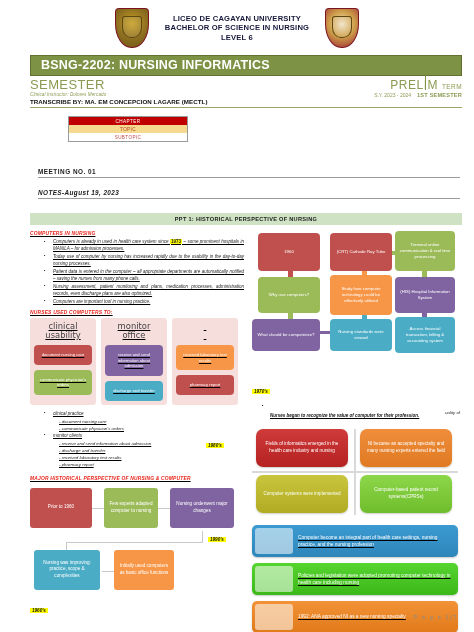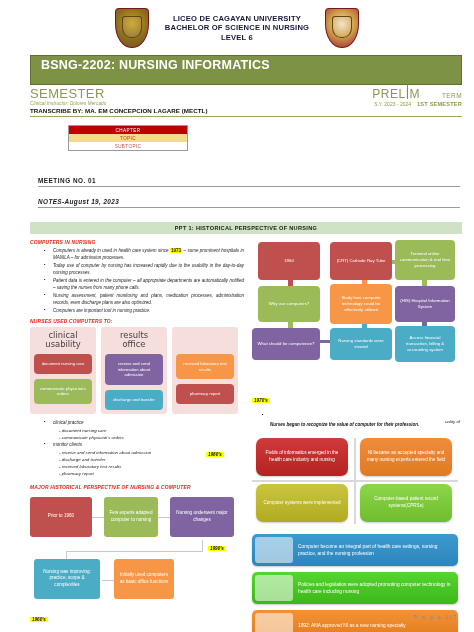--- a/index.html
+++ b/index.html
@@ -33,26 +33,26 @@
   }
   .univ-text { text-align:center; line-height:1.22; }
   .univ-text div { font-weight:bold; font-size:7.6px; color:#17183b; letter-spacing:.2px; }
 
   .course-bar {
     margin:5px 12px 0 30px;
     background:#7d9244;
     border:1px solid #5f7030;
     color:#ffffff;
     font-weight:bold; font-size:12.5px;
-    padding:2px 0 12px 10px;
+    padding:2px 0 3px 10px;
     letter-spacing:.2px;
   }
   .lecture-row { margin:1px 12px 0 30px; display:flex; align-items:flex-end; justify-content:space-between; }
   .lecture-word { color:#8a9a52; font-size:13px; letter-spacing:.4px; }
-  .prelim-wrap { display:flex; align-items:baseline; gap:22px; color:#8a9a52; }
+  .prelim-wrap { display:flex; align-items:baseline; gap:4px; color:#8a9a52; }
   .prelim { font-size:12px; letter-spacing:.5px; position:relative; }
   .prelim::after{ content:""; position:absolute; right:12px; top:-3px; height:15px; width:1px; background:#7d9244; }
   .term-word { font-size:6.5px; letter-spacing:.4px; }
   .meta-row { margin:0 12px 0 30px; display:flex; align-items:flex-start; justify-content:space-between; }
   .instructor { font-size:4.6px; font-style:italic; color:#8a9a52; letter-spacing:.1px; }
   .transcribe { font-size:6.2px; font-weight:bold; color:#111; letter-spacing:.05px; margin-top:1px; }
   .sy { font-size:5px; color:#8a9a52; }
   .sem { font-size:5.6px; color:#8a9a52; font-weight:bold; letter-spacing:.2px; }
   .hr-olive { margin:2px 12px 0 30px; border-top:1.2px solid #9aa865; }
 
@@ -65,21 +65,21 @@
 
   
   .meet-block { margin:26px 14px 0 38px; }
   .meet-line { font-size:6.4px; font-weight:bold; color:#1a1a1a; letter-spacing:.5px; padding-bottom:2px; border-bottom:1px solid #9b9b9b; }
   .notes-line { margin-top:11px; font-size:6.4px; font-style:italic; font-weight:bold; color:#1a1a1a; letter-spacing:.4px; padding-bottom:2px; border-bottom:1px solid #9b9b9b; }
 
   
   .ppt-band { margin:14px 12px 0 30px; background:#cfe3c4; text-align:center; font-size:5.6px; font-weight:bold; color:#1a1a1a; padding:3px 0; letter-spacing:.3px; }
 
   
-  .cols { display:flex; margin:6px 10px 0 30px; gap:8px; }
+  .cols { display:flex; margin:6px 10px 0 30px; gap:8px;text-decoration:underline; }
   .col-left { width:214px; }
   .col-right { width:206px; position:relative; }
 
   .sec-head { color:#e8231a; font-size:4.9px; font-weight:bold; font-style:italic; letter-spacing:.2px; margin-bottom:3px; }
   ul.bul { list-style:none; margin:0 0 0 14px; }
   ul.bul > li { position:relative; font-size:4.5px; font-style:italic; color:#222; line-height:1.55; text-align:justify; padding-left:9px; margin-bottom:1px; }
   ul.bul > li::before { content:"\25AA"; position:absolute; left:0; top:-0.5px; font-size:4px; color:#222; }
   .hl { background:#ffff00; font-weight:bold; font-style:normal; padding:0 1px; }
 
   .sublist { list-style:none; margin:0 0 0 6px; }
@@ -208,21 +208,21 @@
         <div class="d1col">
           <div class="d1title">
             <span>clinical</span><br>
             <span>usability</span>
           </div>
           <div class="chip c-red">document nursing care</div>
           <div class="chip c-green">communicate physician's orders</div>
         </div>
         <div class="d1col">
           <div class="d1title">
-            <span>results</span><br>
+            <span>monitor</span><br>
             <span>office</span>
           </div>
           <div class="chip c-purple">receive and send information about admission</div>
           <div class="chip c-blue">discharge and transfer</div>
         </div>
         <div class="d1col">
           <div class="d1title">&nbsp;<br>&nbsp;</div>
           <div class="chip c-orange">received laboratory test results</div>
           <div class="chip c-red">pharmacy report</div>
         </div>

